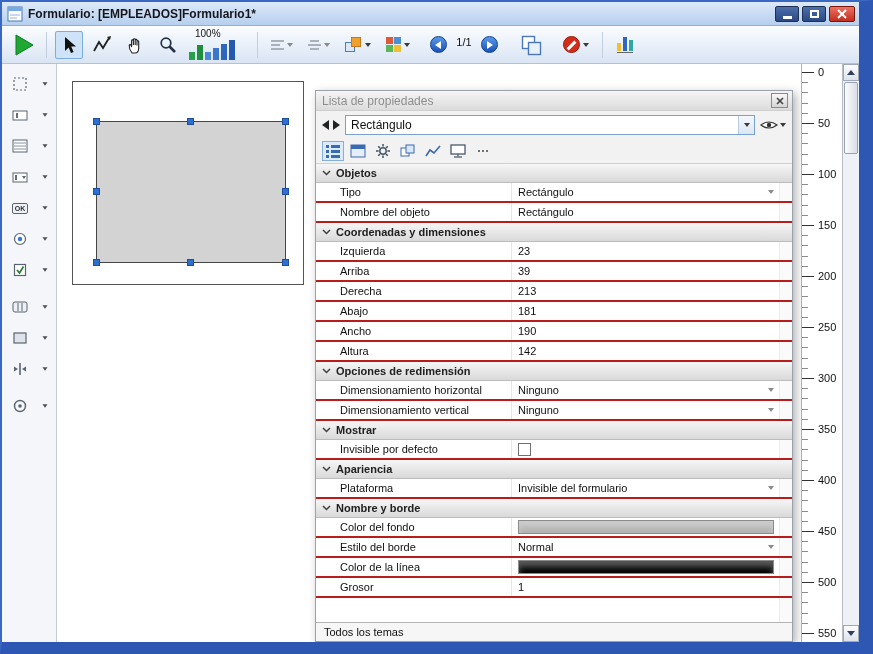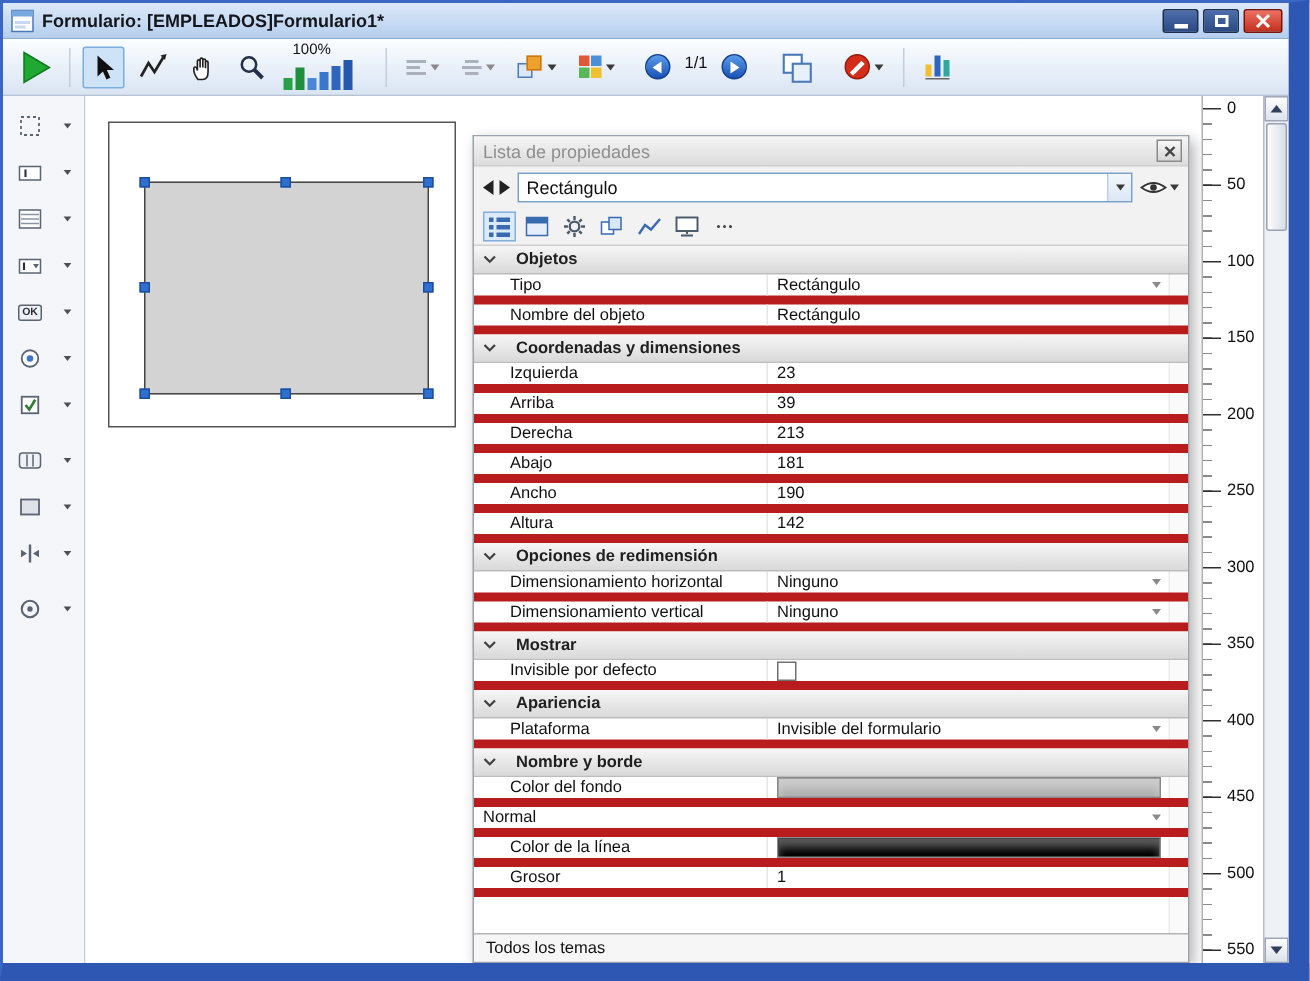--- a/index.html
+++ b/index.html
@@ -99,24 +99,24 @@
   .combo-text { flex:1; font-size:12px; color:#101010; padding-left:5px; }
   .combo-caret { width:16px; height:100%; border-left:1px solid #b8cce4; background:linear-gradient(#f4f8fd,#dbe7f5); display:grid; place-items:center; }
   .eye-wrap { display:flex; align-items:center; gap:2px; }
   .tabs-row { height:25px; display:flex; align-items:center; gap:3px; padding:0 6px; border-bottom:1px solid #d0d0d0; background:#f2f2f2; }
   .ptab { width:22px; height:20px; display:grid; place-items:center; border:1px solid transparent; }
   .ptab.active { border-color:#84aede; background:#dcebfb; }
   .dots3 { display:flex; gap:2px; } .dots3 i { width:2px; height:2px; background:#444; border-radius:50%; }
 
   .prop-grid { flex:1; background:#fff; position:relative; overflow:hidden; }
   .grid-gutter { position:absolute; right:0; top:0; bottom:0; width:13px; background:#fafafa; border-left:1px solid #ececec; }
-  .prop-section { height:19px; display:flex; align-items:center; gap:13px; padding-left:6px;
+  .prop-section { height:19px; display:flex; align-items:center; gap:5px; padding-left:6px;
     background:linear-gradient(#f6f6f6,#d9d9d9); border-bottom:1px solid #bcbcbc; position:relative; z-index:1; }
   .sec-title { font-size:11px; font-weight:bold; color:#202020; }
-  .prop-row { height:20px; display:flex; border-bottom:6px solid #b91c1c; font-size:11px; position:relative; }
+  .prop-row { height:20px; display:flex; border-bottom:2px solid #b91c1c; font-size:11px; position:relative; }
   .prop-label { width:196px; display:flex; align-items:center; padding-left:24px; color:#101010; border-right:1px solid #e6e6e6; }
   .prop-value { flex:1; display:flex; align-items:center; padding-left:6px; padding-right:18px; color:#101010; }
   .dd { margin-left:auto; }
   .checkbox { width:13px; height:13px; background:#fff; border:1px solid #707070; display:inline-block; }
   .swatch { flex:1; height:14px; border:1px solid #8a8a8a; margin-right:0; box-shadow:inset 0 6px 6px rgba(255,255,255,.35); }
   .panel-footer { height:19px; border-top:1px solid #b4b4b4; background:#f6f6f6; display:flex; align-items:center; padding-left:8px; font-size:11px; color:#101010; }
 
   
   .ruler { width:41px; position:relative; background:#fff; border-left:1px solid #b0b0b0; overflow:hidden; }
   .minor-ticks { position:absolute; left:0; top:8px; width:6px; height:563px;
@@ -594,20 +594,21 @@
               </svg>
             <span class="sec-title">Nombre y borde</span>
           </div>
           <div class="prop-row">
             <div class="prop-label">Color del fondo</div>
             <div class="prop-value">
                 <span class="swatch" style="background: rgb(178, 178, 178);"></span>
               </div>
           </div>
           <div class="prop-row">
+            <div class="prop-label">Estilo del borde</div>
             <div class="prop-value">
                 <span>Normal</span>
                 <span class="dd caret-down caret-gray"></span>
               </div>
           </div>
           <div class="prop-row">
             <div class="prop-label">Color de la línea</div>
             <div class="prop-value">
                 <span class="swatch" style="background: rgb(0, 0, 0);"></span>
               </div>

